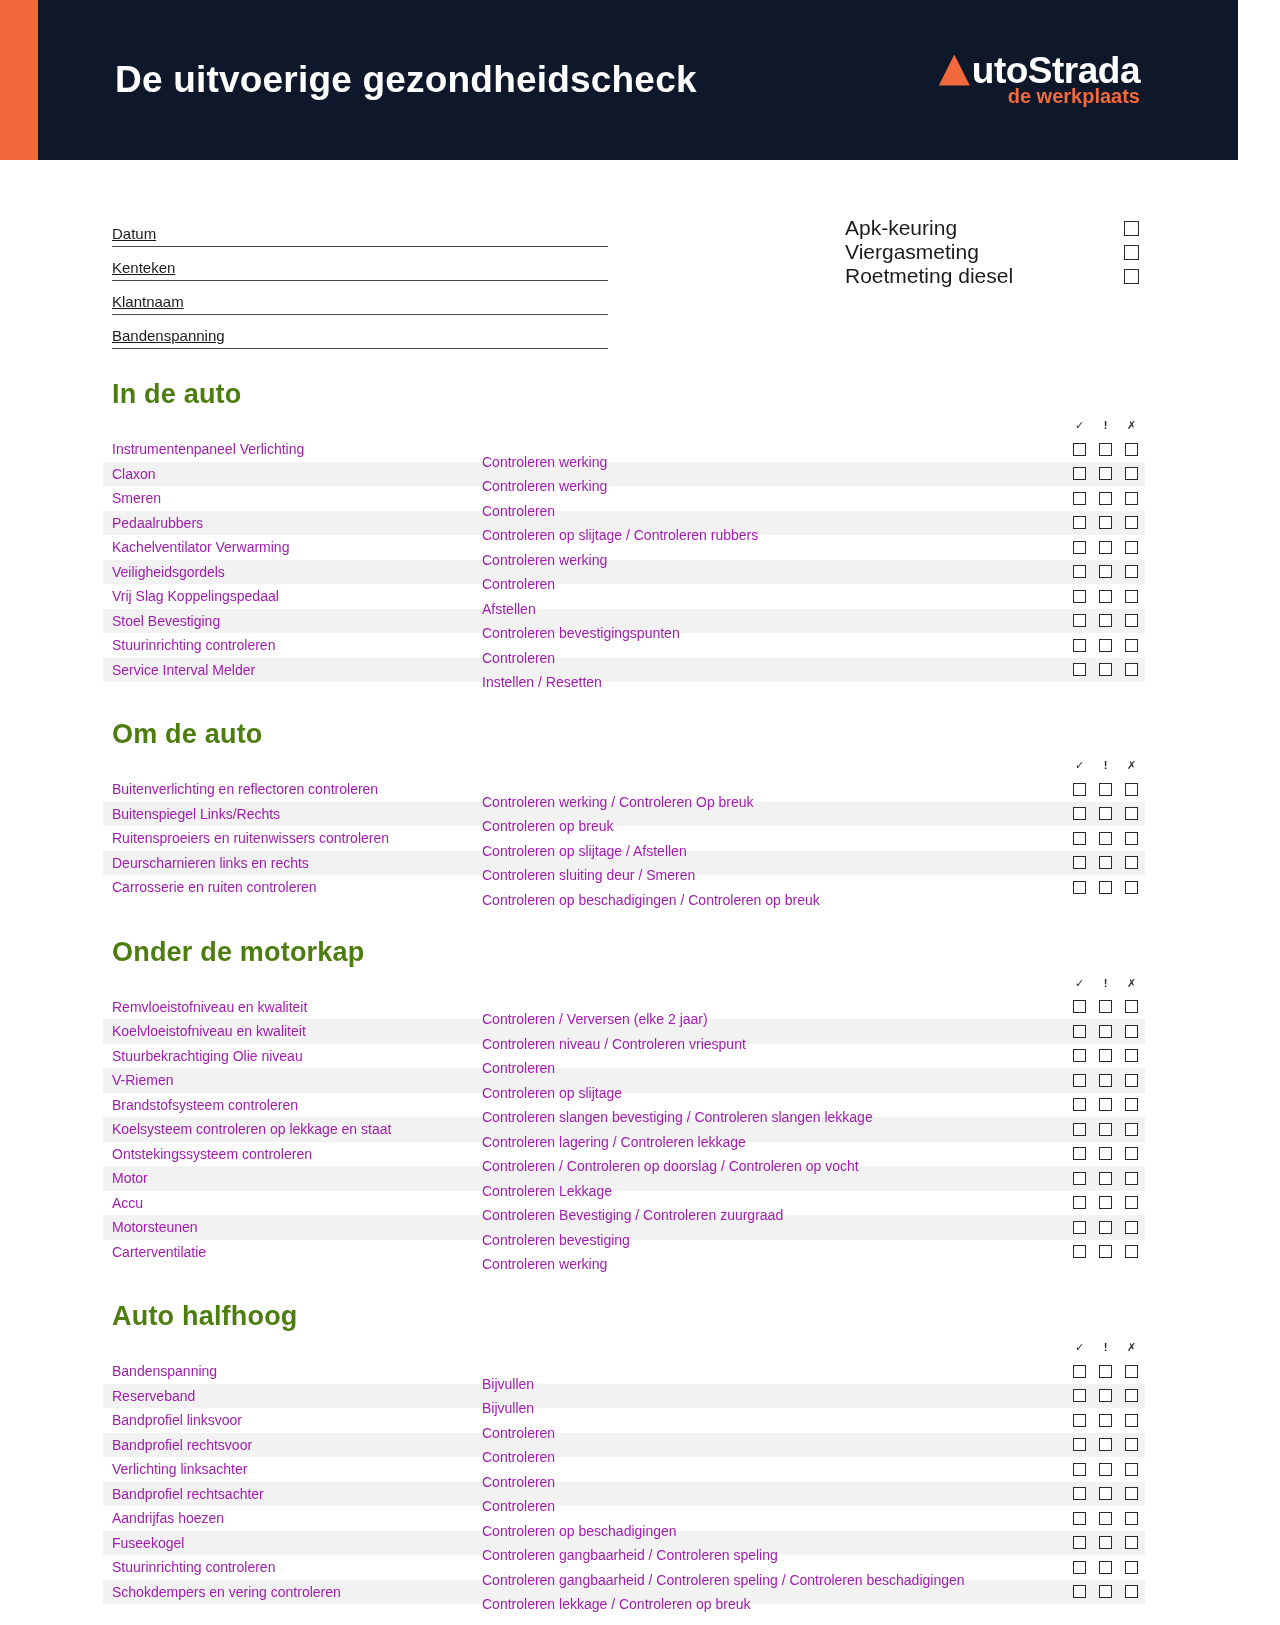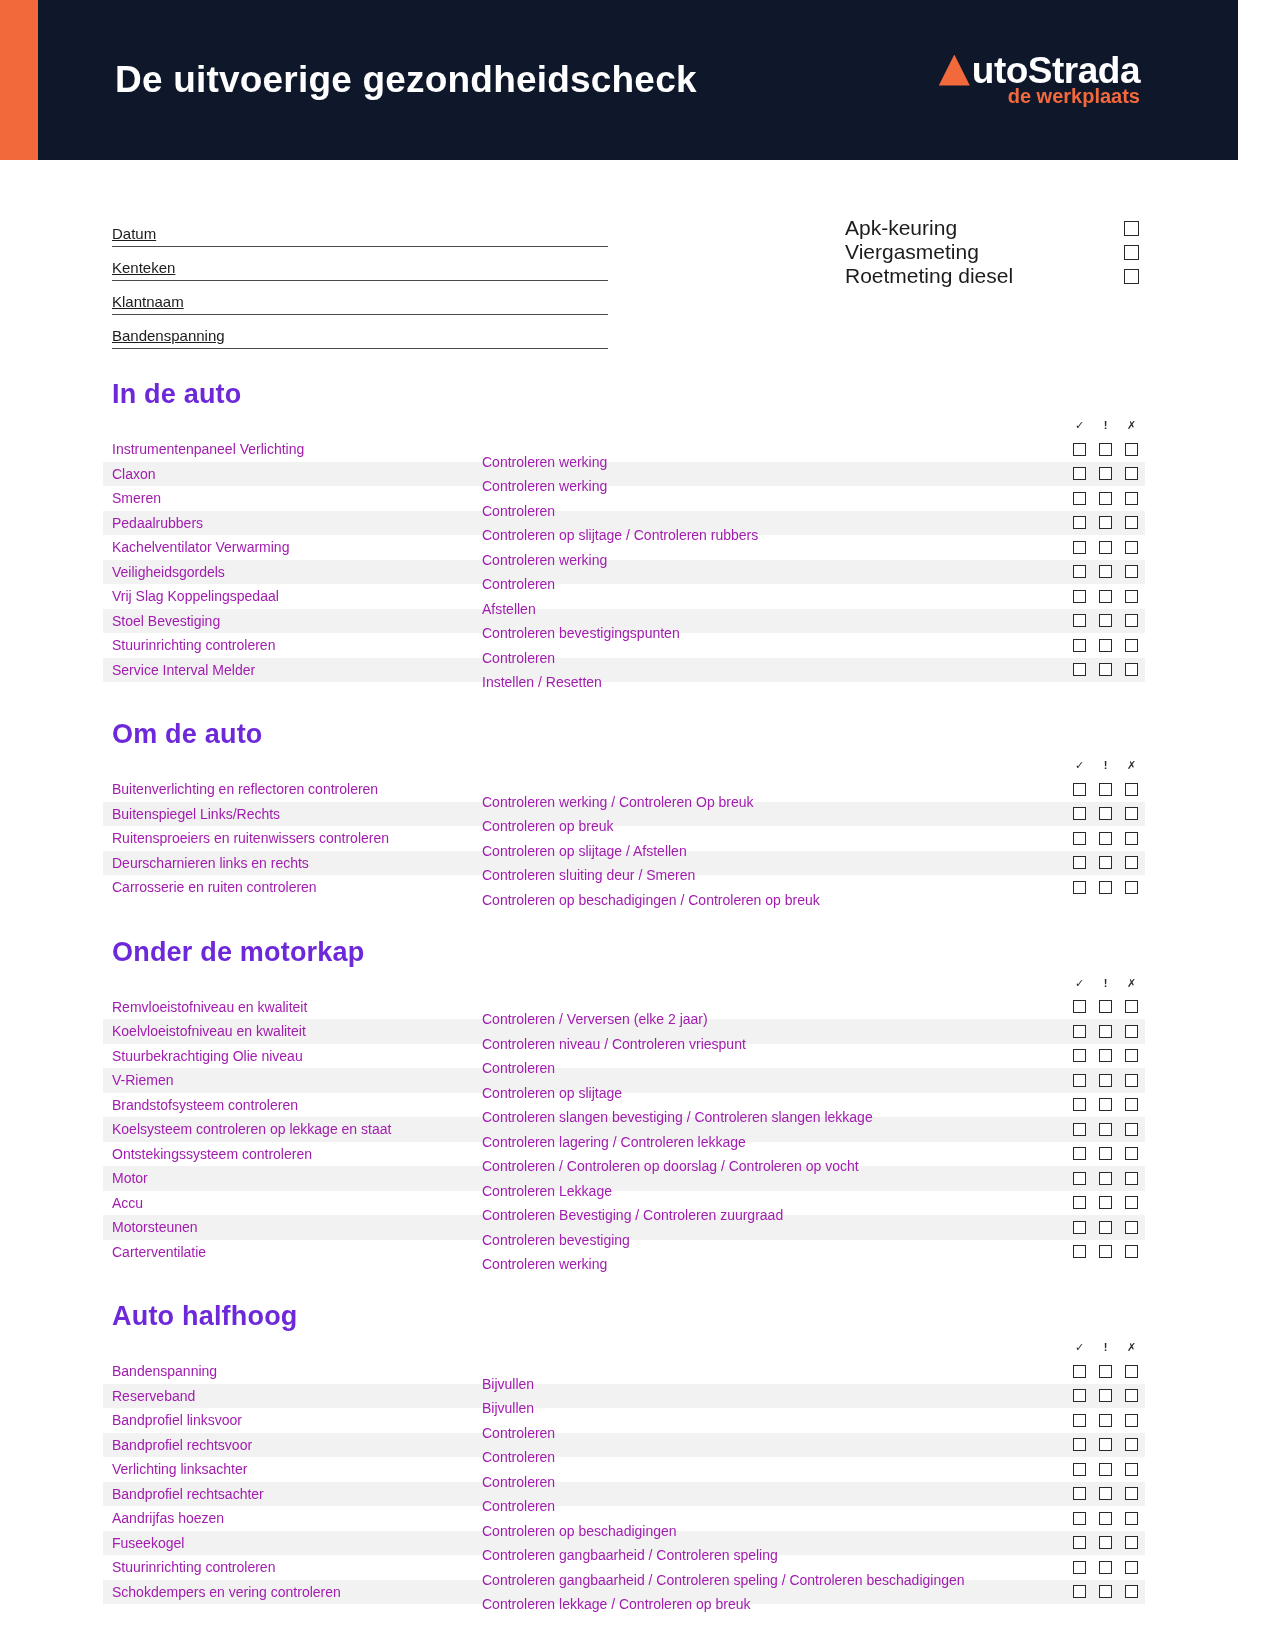--- a/index.html
+++ b/index.html
@@ -86,21 +86,21 @@
     display: inline-block;
   }
 
   
   .section { margin-top: 36px; }
   .sections-root .section:first-child { margin-top: 29px; }
   .section-title {
     margin: 0 0 0 112px;
     font-size: 27px;
     font-weight: 800;
-    color: #6d28d9;
+    color: #4d7c0f;
     letter-spacing: 0.2px;
     line-height: 32px;
   }
   .col-symbols {
     display: flex;
     justify-content: flex-end;
     gap: 13px;
     width: 1042px;
     margin: 8px 0 5px 103px;
     padding-right: 7px;

